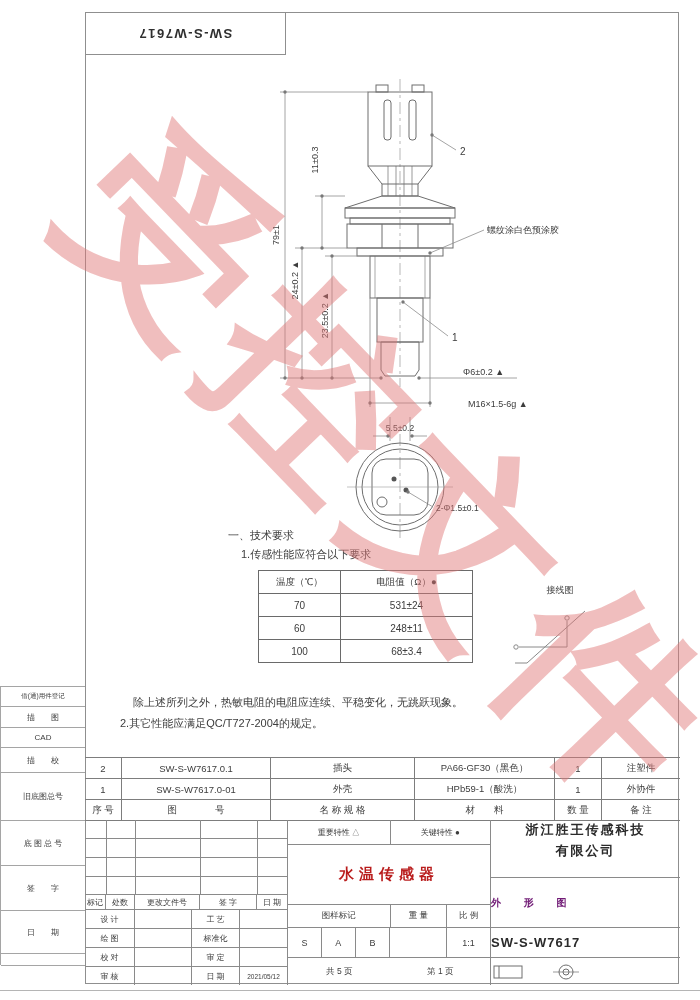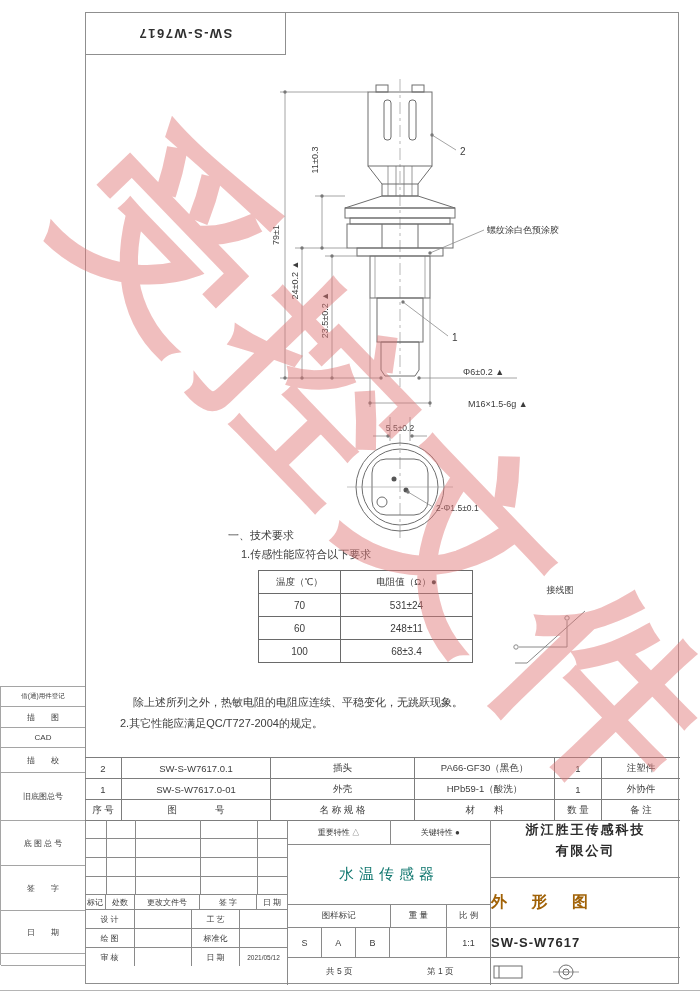--- a/index.html
+++ b/index.html
@@ -48,25 +48,25 @@
   .sigrow:last-child{height:18px;border-bottom:none}
   .sigrow div{border-right:1px solid #8a8a8a;box-sizing:border-box;display:flex;align-items:center;justify-content:center}
   .sigrow div:last-child{border-right:none}
   .sg1{width:50px}.sg2{width:57px}.sg3{width:48px}.sg4{width:47px;font-size:6.5px}
   .secM{position:absolute;left:202px;top:0;width:203px;height:165px;border-left:1px solid #8a8a8a;box-sizing:border-box}
   .mrow{display:flex;border-bottom:1px solid #8a8a8a;box-sizing:border-box}
   .m1{height:25px}.m2{height:60px;align-items:center;justify-content:center}
   .m3{height:23px;font-size:8.5px}.m4{height:30px;font-size:9px}
   .m5{height:27px;border-bottom:none;font-size:8.5px}
   .bR{border-right:1px solid #8a8a8a;box-sizing:border-box}
-  .prod{font-size:15px;font-weight:normal;letter-spacing:5px;color:#0f766e}
+  .prod{font-size:15px;font-weight:bold;letter-spacing:5px;color:#b91c1c}
   .secR{position:absolute;left:405px;top:0;width:190px;height:165px;border-left:1px solid #8a8a8a;box-sizing:border-box}
   .rrow{border-bottom:1px solid #8a8a8a;box-sizing:border-box;display:flex;align-items:center;justify-content:flex-start}
   .company{height:58px;flex-direction:column;font-size:13px;font-weight:bold;color:#2b2b2b;line-height:1.6;letter-spacing:2px}
-  .vtype{height:50px;font-size:16px;font-weight:bold;letter-spacing:10px;color:#a16207}
+  .vtype{height:50px;font-size:10px;font-weight:bold;letter-spacing:10px;color:#701a75}
   .dno{height:30px;font-size:13px;font-weight:bold;letter-spacing:1px;color:#2b2b2b}
   .psym{height:27px;border-bottom:none;gap:26px}
   
   .margincol{left:0;top:686px;width:85px;height:279px;border-top:1px solid #a5a5a5;border-left:1px solid #a5a5a5;box-sizing:border-box;font-size:8px}
   .margincol .mr{border-bottom:1px solid #a5a5a5;box-sizing:border-box;display:flex;align-items:center;justify-content:center;text-align:center}
   .bottomline{left:0;top:990px;width:700px;height:0;border-top:1px solid #b5b5b5}
 </style>
 </head>
 <body>
 
@@ -276,20 +276,26 @@
           <div class="sg3">工  艺</div>
           <div class="sg4"></div>
         </div>
         <div class="sigrow">
           <div class="sg1">绘  图</div>
           <div class="sg2"></div>
           <div class="sg3">标准化</div>
           <div class="sg4"></div>
         </div>
         <div class="sigrow">
+          <div class="sg1">校  对</div>
+          <div class="sg2"></div>
+          <div class="sg3">审  定</div>
+          <div class="sg4"></div>
+        </div>
+        <div class="sigrow">
           <div class="sg1">审  核</div>
           <div class="sg2"></div>
           <div class="sg3">日  期</div>
           <div class="sg4">2021/05/12</div>
         </div>
       </div>
     </div>
 
     <div class="secM">
       <div class="mrow m1">

